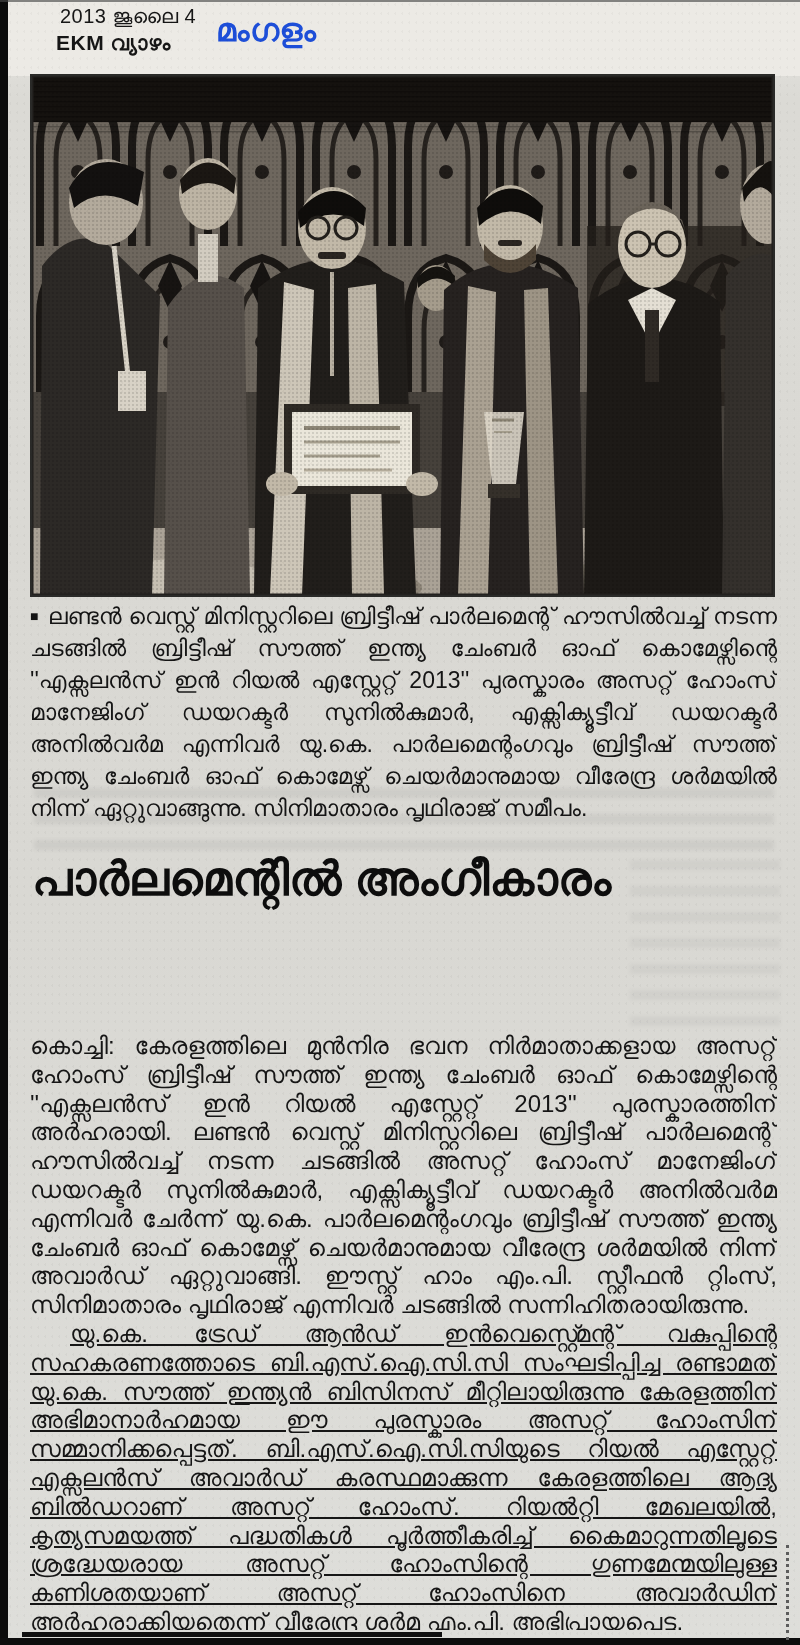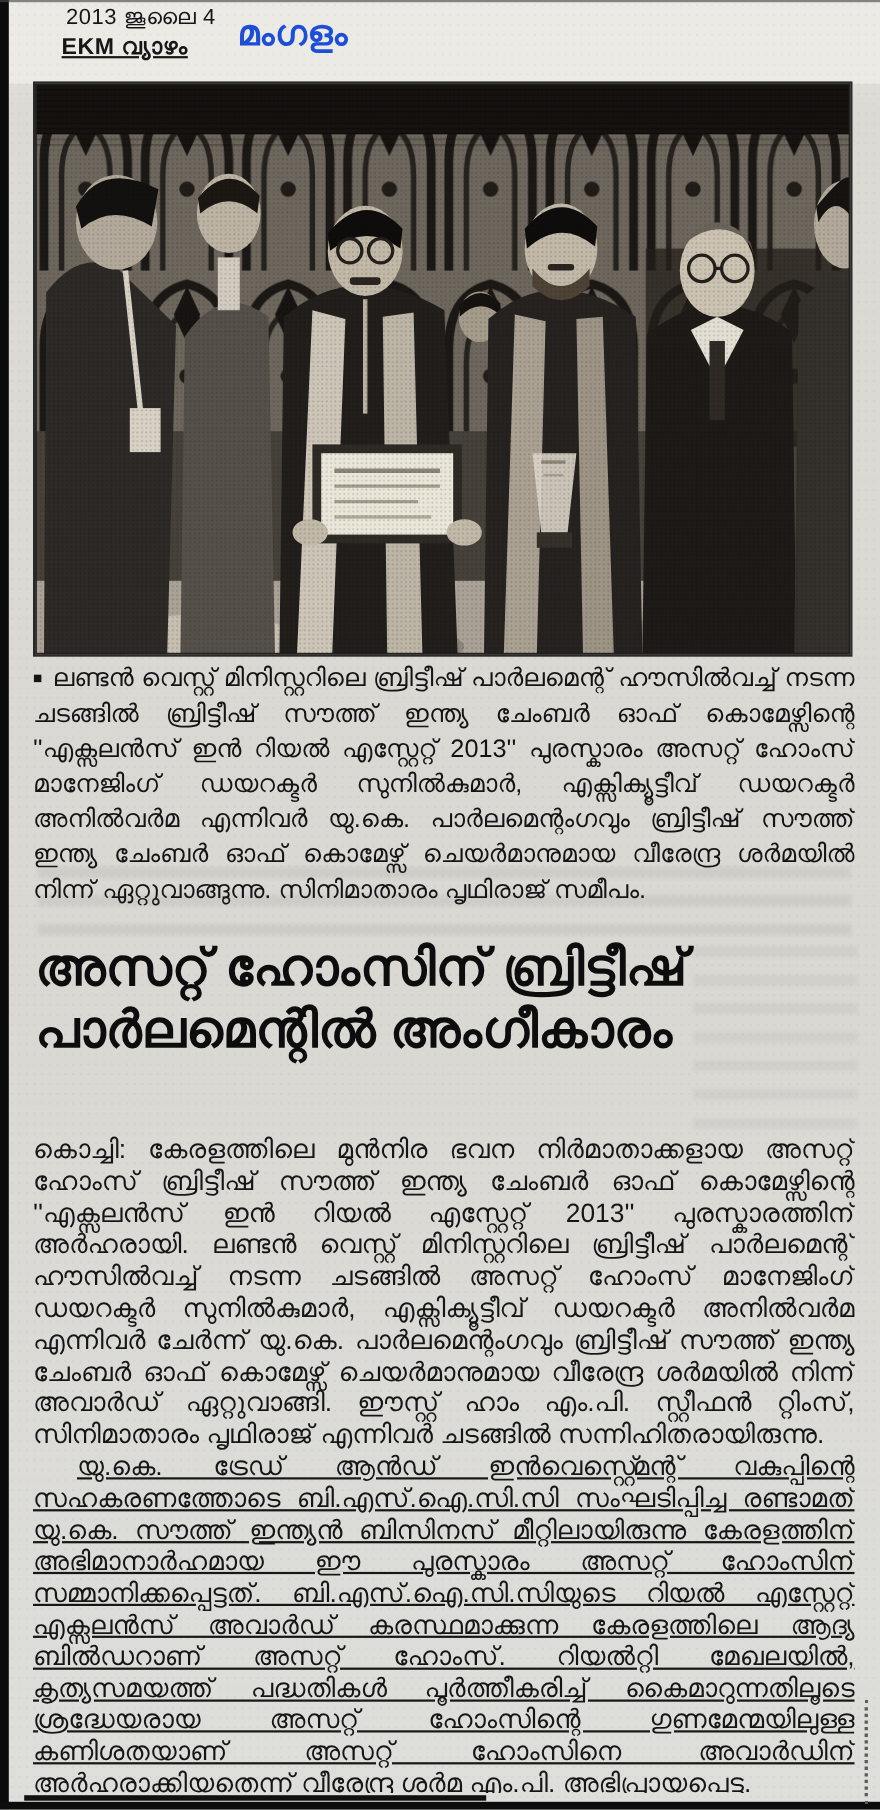--- a/index.html
+++ b/index.html
@@ -14,21 +14,21 @@
   }
   
   .edge-left{position:absolute;left:0;top:0;width:8px;height:1645px;background:#0b0b0b;}
   .edge-top{position:absolute;left:0;top:0;width:800px;height:2px;background:#4a4a4a;opacity:.65;}
   .edge-bottom{position:absolute;left:0;top:1638px;width:800px;height:7px;background:#0d0d0d;}
   .edge-bottom-heavy{position:absolute;left:22px;top:1632px;width:420px;height:5px;background:#111;}
   .edge-right-dotted{position:absolute;left:786px;top:1545px;height:95px;width:0;border-left:3px dotted #5c5c5c;}
   
   .header{position:absolute;left:8px;top:0;width:792px;height:76px;background:#eceae5;}
   .hdr-date{position:absolute;left:52px;top:5px;font-size:20px;font-weight:400;letter-spacing:.5px;color:#161616;}
-  .hdr-edition{position:absolute;left:48px;top:31px;font-size:21px;font-weight:700;letter-spacing:.5px;color:#161616;text-decoration:underline;}
+  .hdr-edition{position:absolute;left:48px;top:31px;font-size:21px;font-weight:700;letter-spacing:.5px;color:#161616;}
   .masthead{position:absolute;left:208px;top:12px;font-size:32px;font-weight:700;letter-spacing:.5px;color:#1d4ed8;}
   
   .photo{position:absolute;left:32px;top:76px;width:741px;height:519px;outline:2px solid #2a2a28;background:#3b3733;}
   
   .caption{
     position:absolute;left:30px;top:600px;width:747px;height:255px;
     font-size:23px;line-height:32px;font-weight:400;text-align:justify;
     color:#141414;overflow:hidden;
   }
   .caption .bullet{font-size:14px;vertical-align:3px;margin-right:9px;}
@@ -162,21 +162,20 @@
   </div>
 
   <div class="caption">
     <span class="bullet">■</span><span>ലണ്ടൻ വെസ്റ്റ് മിനിസ്റ്ററിലെ ബ്രിട്ടീഷ് പാർലമെന്റ് ഹൗസിൽവച്ച് നടന്ന ചടങ്ങിൽ ബ്രിട്ടീഷ് സൗത്ത് ഇന്ത്യ ചേംബർ ഓഫ് കൊമേഴ്സിന്റെ ''എക്സലൻസ് ഇൻ റിയൽ എസ്റ്റേറ്റ് 2013'' പുരസ്കാരം അസറ്റ് ഹോംസ് മാനേജിംഗ് ഡയറക്ടർ സുനിൽകുമാർ, എക്സിക്യൂട്ടീവ് ഡയറക്ടർ അനിൽവർമ എന്നിവർ യു.കെ. പാർലമെന്റംഗവും ബ്രിട്ടീഷ് സൗത്ത് ഇന്ത്യ ചേംബർ ഓഫ് കൊമേഴ്സ് ചെയർമാനുമായ വീരേന്ദ്ര ശർമയിൽ നിന്ന് ഏറ്റുവാങ്ങുന്നു. സിനിമാതാരം പൃഥിരാജ് സമീപം.</span>
   </div>
 
   <div class="ghost ghost-a"></div>
   <div class="ghost ghost-b"></div>
 
   <div class="headline">
-    <div>അസറ്റ് ഹോംസിന് ബ്രിട്ടീഷ്</div>
     <div>പാർലമെന്റിൽ അംഗീകാരം</div>
   </div>
 
   <div class="body-text">
     <p class="p1">കൊച്ചി: കേരളത്തിലെ മുൻനിര ഭവന നിർമാതാക്കളായ അസറ്റ് ഹോംസ് ബ്രിട്ടീഷ് സൗത്ത് ഇന്ത്യ ചേംബർ ഓഫ് കൊമേഴ്സിന്റെ ''എക്സലൻസ് ഇൻ റിയൽ എസ്റ്റേറ്റ് 2013'' പുരസ്കാരത്തിന് അർഹരായി. ലണ്ടൻ വെസ്റ്റ് മിനിസ്റ്ററിലെ ബ്രിട്ടീഷ് പാർലമെന്റ് ഹൗസിൽവച്ച് നടന്ന ചടങ്ങിൽ അസറ്റ് ഹോംസ് മാനേജിംഗ് ഡയറക്ടർ സുനിൽകുമാർ, എക്സിക്യൂട്ടീവ് ഡയറക്ടർ അനിൽവർമ എന്നിവർ ചേർന്ന് യു.കെ. പാർലമെന്റംഗവും ബ്രിട്ടീഷ് സൗത്ത് ഇന്ത്യ ചേംബർ ഓഫ് കൊമേഴ്സ് ചെയർമാനുമായ വീരേന്ദ്ര ശർമയിൽ നിന്ന് അവാർഡ് ഏറ്റുവാങ്ങി. ഈസ്റ്റ് ഹാം എം.പി. സ്റ്റീഫൻ റ്റിംസ്, സിനിമാതാരം പൃഥിരാജ് എന്നിവർ ചടങ്ങിൽ സന്നിഹിതരായിരുന്നു.</p>
     <p class="p2">യു.കെ. ട്രേഡ് ആൻഡ് ഇൻവെസ്റ്റ്മെന്റ് വകുപ്പിന്റെ സഹകരണത്തോടെ ബി.എസ്.ഐ.സി.സി സംഘടിപ്പിച്ച രണ്ടാമത് യു.കെ. സൗത്ത് ഇന്ത്യൻ ബിസിനസ് മീറ്റിലായിരുന്നു കേരളത്തിന് അഭിമാനാർഹമായ ഈ പുരസ്കാരം അസറ്റ് ഹോംസിന് സമ്മാനിക്കപ്പെട്ടത്. ബി.എസ്.ഐ.സി.സിയുടെ റിയൽ എസ്റ്റേറ്റ് എക്സലൻസ് അവാർഡ് കരസ്ഥമാക്കുന്ന കേരളത്തിലെ ആദ്യ ബിൽഡറാണ് അസറ്റ് ഹോംസ്. റിയൽറ്റി മേഖലയിൽ, കൃത്യസമയത്ത് പദ്ധതികൾ പൂർത്തീകരിച്ച് കൈമാറുന്നതിലൂടെ ശ്രദ്ധേയരായ അസറ്റ് ഹോംസിന്റെ ഗുണമേന്മയിലുള്ള കണിശതയാണ് അസറ്റ് ഹോംസിനെ അവാർഡിന് അർഹരാക്കിയതെന്ന് വീരേന്ദ്ര ശർമ എം.പി. അഭിപ്രായപ്പെട്ടു.</p>
   </div>
 
   <div class="speckle"></div>
   <div class="edge-left"></div>

